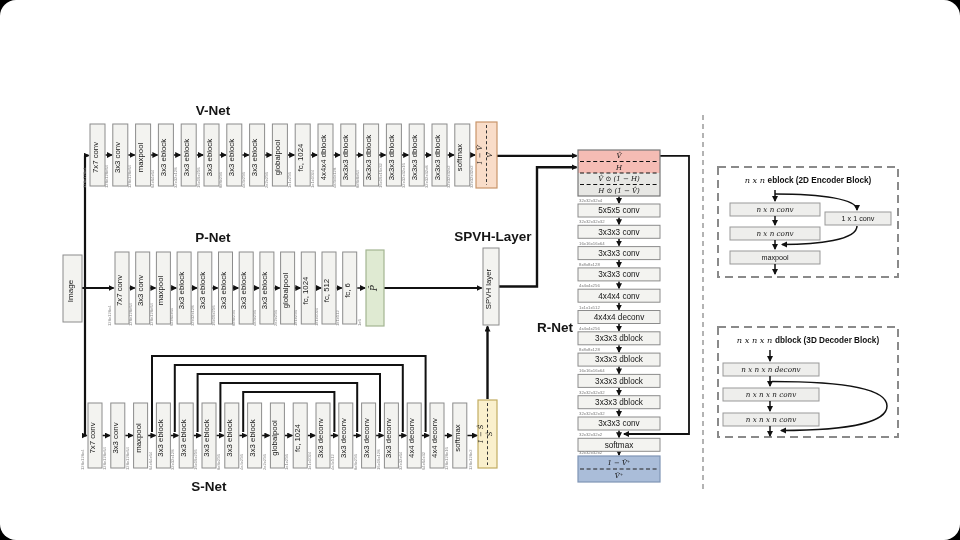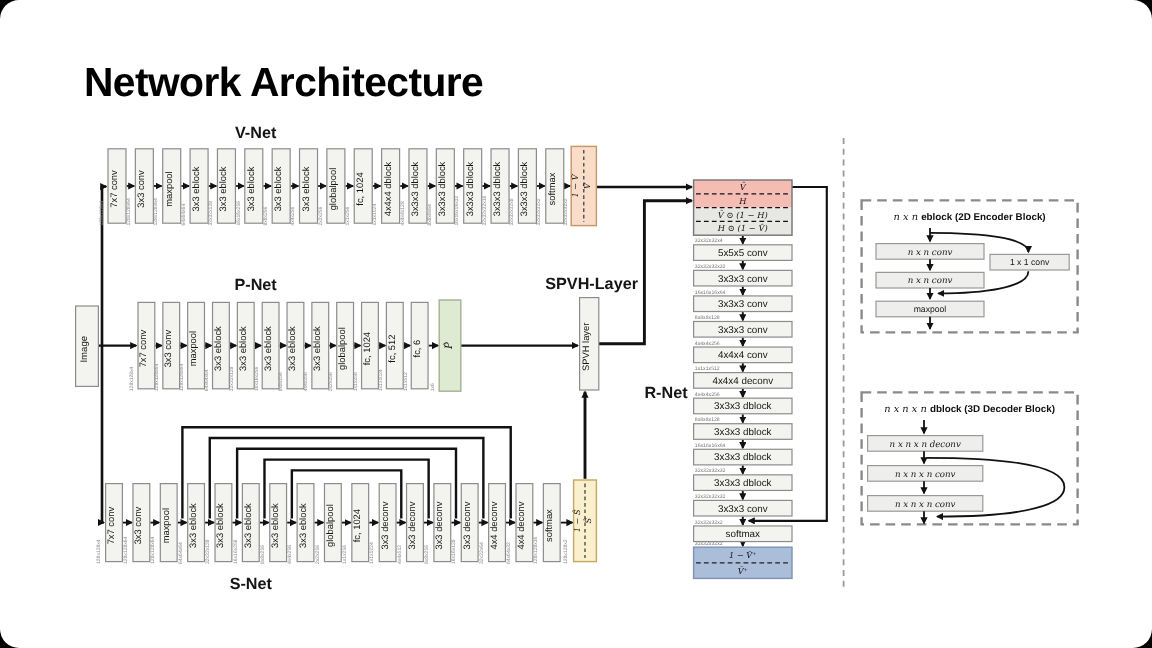--- a/index.html
+++ b/index.html
@@ -6,21 +6,20 @@
   .slide{position:absolute;inset:0;background:#ffffff;border-radius:16px;}
   .title{position:absolute;left:70px;top:50px;margin:0;font-family:"Liberation Sans",sans-serif;
          font-weight:700;font-size:34px;color:#000;letter-spacing:-0.5px;}
   svg{position:absolute;left:0;top:0;}
   text{user-select:none;}
 </style>
 </head>
 <body>
 
 <div class="slide">
-  <h1 class="title">Network Architecture</h1>
   <svg id="diagram" width="960" height="540" viewBox="0 0 960 540">
     <defs>
       <marker id="ah" markerWidth="8" markerHeight="8" refX="5.0" refY="3" orient="auto" markerUnits="userSpaceOnUse">
         <path d="M0,0 L6,3 L0,6 Z" fill="#111"></path>
       </marker>
     </defs>
     <g id="g-lines">
         <path d="M152,432 V356 H425.6 V432" stroke="#111111" stroke-width="2" fill="none"></path>
         <path d="M174.8,432 V365 H402.8 V432" stroke="#111111" stroke-width="2" fill="none"></path>
         <path d="M197.6,432 V374 H380 V432" stroke="#111111" stroke-width="2" fill="none"></path>

